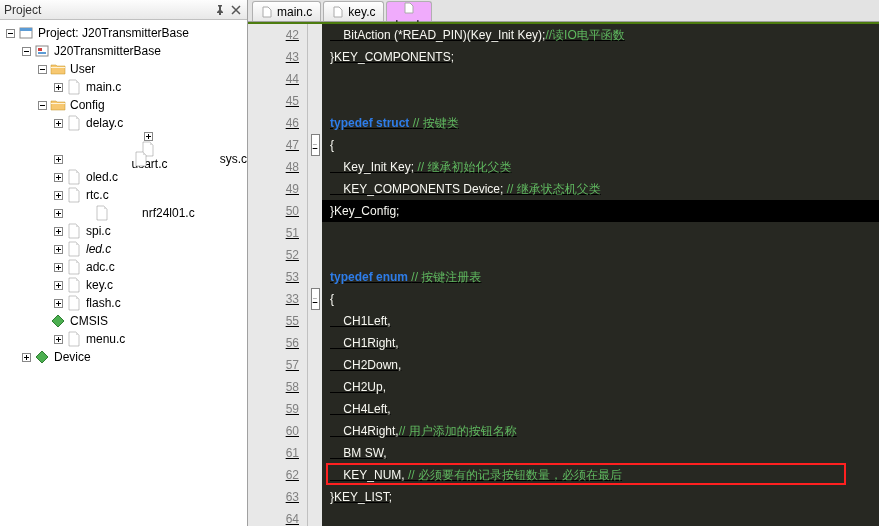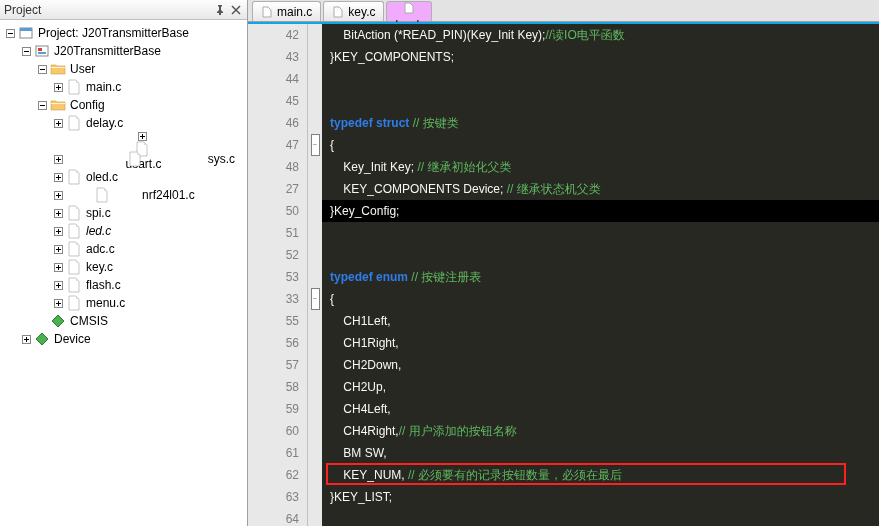--- a/index.html
+++ b/index.html
@@ -3,31 +3,31 @@
 <meta charset="utf-8">
 <style>
 * { margin:0; padding:0; box-sizing:border-box; font-family:"Segoe UI",Tahoma,sans-serif; font-size:12px; }
 body { display:flex; width:879px; height:526px; background:#f0f0f0; overflow:hidden; }
 .project-panel { width:248px; height:100%; background:#fff; border-right:1px solid #a0a0a0; display:flex; flex-direction:column; }
 .panel-header { height:20px; background:linear-gradient(#fdfdfd,#e8e8e8); border-bottom:1px solid #c0c0c0; display:flex; align-items:center; padding:0 4px; font-size:11px; color:#333; }
 .panel-header span { flex:1; }
 .panel-header .ctrl { width:14px; height:14px; display:flex; align-items:center; justify-content:center; color:#555; cursor:pointer; margin-left:2px; }
 .panel-header .ctrl svg { width:10px; height:10px; }
 .tree { flex:1; overflow:auto; padding:4px 0; background:#fff; }
-.tree-row { display:flex; align-items:center; height:18px; padding-right:12px; white-space:nowrap; cursor:pointer; }
+.tree-row { display:flex; align-items:center; height:18px; padding-right:0; white-space:nowrap; cursor:pointer; }
 .expander { width:12px; height:12px; display:flex; align-items:center; justify-content:center; margin-right:2px; }
 .expander svg { width:9px; height:9px; }
 .icon { width:16px; height:16px; display:flex; align-items:center; justify-content:center; margin-right:4px; }
 .tree-label { color:#000; font-size:12px; }
 .editor-area { flex:1; display:flex; flex-direction:column; background:#e8e8e8; }
 .tabs { height:22px; display:flex; align-items:flex-end; padding-left:4px; background:#e3e3e3; border-bottom:1px solid #a0a0a0; gap:2px; }
 .tab { display:flex; align-items:center; height:20px; padding:0 8px; background:linear-gradient(#fff,#e8e8e8); border:1px solid #b0b0b0; border-bottom:none; border-radius:3px 3px 0 0; cursor:pointer; gap:4px; font-size:11px; }
 .tab.active { background:#f0abfc;flex-direction:column; }
 .tab .ficon { width:12px; height:12px; }
-.code-container { flex:1; display:flex; background:#1e1e1e; overflow:hidden; border-top:2px solid #0ea5e9; position:relative; }
+.code-container { flex:1; display:flex; background:#1e1e1e; overflow:hidden; border-top:2px solid #4d7c0f; position:relative;text-decoration:underline; }
 .gutter { width:60px; background:#e8e8e8; color:#808080; text-align:right; padding-right:8px; font-family:Consolas,monospace; font-size:14px; border-right:1px solid #c0c0c0; }
 .gutter div { height:22px; line-height:22px; }
 .fold-gutter { width:14px; background:#e8e8e8; }
 .fold-gutter div { height:22px; display:flex; align-items:center; justify-content:center; }
 .fold-box { width:9px; height:9px; border:1px solid #808080; display:flex; align-items:center; justify-content:center; font-size:8px; line-height:1; color:#808080; background:#fff; }
 .code { flex:1; background:#272822; font-family:Consolas,'Courier New',monospace; font-size:14px; position:relative; overflow:hidden; }
 .code-line { height:22px; line-height:22px; padding-left:8px; white-space:pre; color:#f8f8f2; }
 .code-line.current { background:#000000; }
 .kw { color:#2e7de9; font-weight:bold; }
 .type { color:#f8f8f2; }
@@ -191,20 +191,36 @@
           </svg>
         </div>
         <div class="icon">
           <svg viewBox="0 0 16 16">
             <path class="file-icon" d="M3 1h7l3 3v11H3z"></path>
             <path fill="#ddd" d="M10 1v3h3z"></path>
           </svg>
         </div>
         <span class="tree-label">oled.c</span>
       </div>
+      <div class="tree-row" style="padding-left: 52px;">
+        <div class="expander">
+          <svg viewBox="0 0 9 9">
+            <rect x="0.5" y="0.5" width="8" height="8" fill="#fff" stroke="#888"></rect>
+            <line x1="2" y1="4.5" x2="7" y2="4.5" stroke="#000"></line>
+            <line x1="4.5" y1="2" x2="4.5" y2="7" stroke="#000"></line>
+          </svg>
+        </div>
+        <div class="icon">
+          <svg viewBox="0 0 16 16">
+            <path class="file-icon" d="M3 1h7l3 3v11H3z"></path>
+            <path fill="#ddd" d="M10 1v3h3z"></path>
+          </svg>
+        </div>
+        <span class="tree-label">rtc.c</span>
+      </div>
       <div class="tree-row" style="padding-left: 52px; gap: 28px;">
         <div class="expander">
           <svg viewBox="0 0 9 9">
             <rect x="0.5" y="0.5" width="8" height="8" fill="#fff" stroke="#888"></rect>
             <line x1="2" y1="4.5" x2="7" y2="4.5" stroke="#000"></line>
             <line x1="4.5" y1="2" x2="4.5" y2="7" stroke="#000"></line>
           </svg>
         </div>
         <div class="icon">
           <svg viewBox="0 0 16 16">
@@ -286,45 +302,45 @@
             <line x1="4.5" y1="2" x2="4.5" y2="7" stroke="#000"></line>
           </svg>
         </div>
         <div class="icon">
           <svg viewBox="0 0 16 16">
             <path class="file-icon" d="M3 1h7l3 3v11H3z"></path>
             <path fill="#ddd" d="M10 1v3h3z"></path>
           </svg>
         </div>
         <span class="tree-label">flash.c</span>
-      </div>
-      <div class="tree-row" style="padding-left: 52px;">
-        <div class="expander">
-          <svg viewBox="0 0 9 9">
-            <rect x="0.5" y="0.5" width="8" height="8" fill="#fff" stroke="#888"></rect>
-            <line x1="2" y1="4.5" x2="7" y2="4.5" stroke="#000"></line>
-            <line x1="4.5" y1="2" x2="4.5" y2="7" stroke="#000"></line>
-          </svg>
-        </div>
-        <div class="icon">
-          <svg viewBox="0 0 16 16">
-            <path class="file-icon" d="M3 1h7l3 3v11H3z"></path>
-            <path fill="#ddd" d="M10 1v3h3z"></path>
-          </svg>
-        </div>
-        <span class="tree-label">menu.c</span>
       </div>
       <div class="tree-row" style="padding-left: 36px;">
         <div class="expander"></div>
         <div class="icon">
           <svg viewBox="0 0 16 16">
             <path class="green-diamond" d="M8 2l6 6-6 6-6-6z"></path>
           </svg>
         </div>
         <span class="tree-label">CMSIS</span>
+      </div>
+      <div class="tree-row" style="padding-left: 52px;">
+        <div class="expander">
+          <svg viewBox="0 0 9 9">
+            <rect x="0.5" y="0.5" width="8" height="8" fill="#fff" stroke="#888"></rect>
+            <line x1="2" y1="4.5" x2="7" y2="4.5" stroke="#000"></line>
+            <line x1="4.5" y1="2" x2="4.5" y2="7" stroke="#000"></line>
+          </svg>
+        </div>
+        <div class="icon">
+          <svg viewBox="0 0 16 16">
+            <path class="file-icon" d="M3 1h7l3 3v11H3z"></path>
+            <path fill="#ddd" d="M10 1v3h3z"></path>
+          </svg>
+        </div>
+        <span class="tree-label">menu.c</span>
       </div>
       <div class="tree-row" style="padding-left: 20px;">
         <div class="expander">
           <svg viewBox="0 0 9 9">
             <rect x="0.5" y="0.5" width="8" height="8" fill="#fff" stroke="#888"></rect>
             <line x1="2" y1="4.5" x2="7" y2="4.5" stroke="#000"></line>
             <line x1="4.5" y1="2" x2="4.5" y2="7" stroke="#000"></line>
           </svg>
         </div>
         <div class="icon">
@@ -360,21 +376,21 @@
     </div>
   <div class="code-container">
     <div class="gutter" id="gutter">
         <div>42</div>
         <div>43</div>
         <div>44</div>
         <div>45</div>
         <div>46</div>
         <div>47</div>
         <div>48</div>
-        <div>27</div>
+        <div>49</div>
         <div>50</div>
         <div>51</div>
         <div>52</div>
         <div>53</div>
         <div>33</div>
         <div>55</div>
         <div>56</div>
         <div>57</div>
         <div>58</div>
         <div>59</div>

